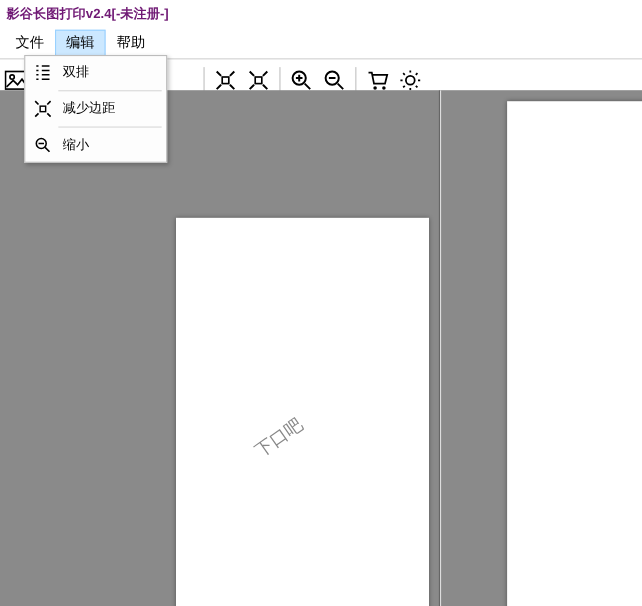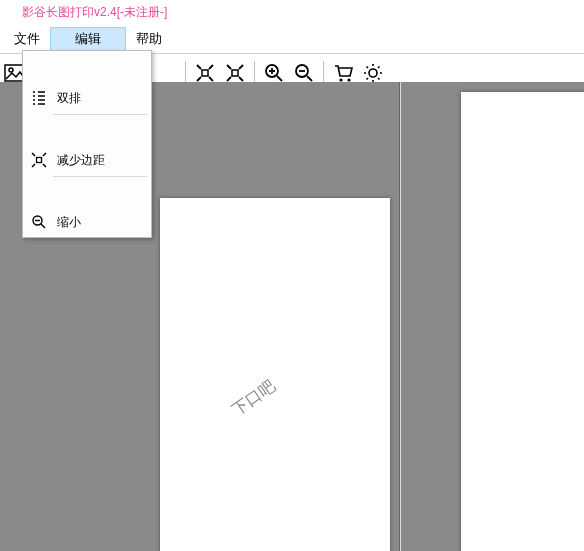--- a/index.html
+++ b/index.html
@@ -6,38 +6,39 @@
   body {
     font-family: "Microsoft YaHei", "SimSun", sans-serif;
     font-size: 12px;
     width: 584px;
     height: 551px;
     overflow: hidden;
     background: #fff;
     position: relative;
   }
   .titlebar {
-    padding: 4px 22px;
+    padding: 4px 6px;
     font-size: 12px;
-    color: #ec4899;
+    color: #701a75;
+    font-weight: bold;
   }
   .menubar {
     display: flex;
     padding: 2px 4px;
     font-size: 13px;
     border-bottom: 1px solid #d0d0d0;
   }
   .menu-item {
     padding: 3px 10px;
     cursor: default;
   }
   .menu-item.active {
     background: #cce8ff;
     border: 1px solid #99d1ff;
-    padding: 2px 24px;
+    padding: 2px 9px;
   }
   .toolbar {
     display: flex;
     align-items: center;
     padding: 4px 2px;
     border-bottom: 1px solid #d0d0d0;
     gap: 4px;
     height: 38px;
   }
   .tool-btn {
@@ -106,24 +107,22 @@
     top: 50px;
     width: 130px;
     background: #fdfdfd;
     border: 1px solid #bcbcbc;
     box-shadow: 2px 2px 4px rgba(0,0,0,.25);
     z-index: 20;
     padding: 2px;
   }
   .dd-item {
     display: flex;
-    align-items: center;
     padding: 4px 4px;
     cursor: default;
-    margin-top: 32px;
   }
   .dd-icon {
     width: 20px;
     height: 18px;
     display: flex;
     align-items: center;
     justify-content: center;
     margin-right: 8px;
   }
   .dd-sep {

